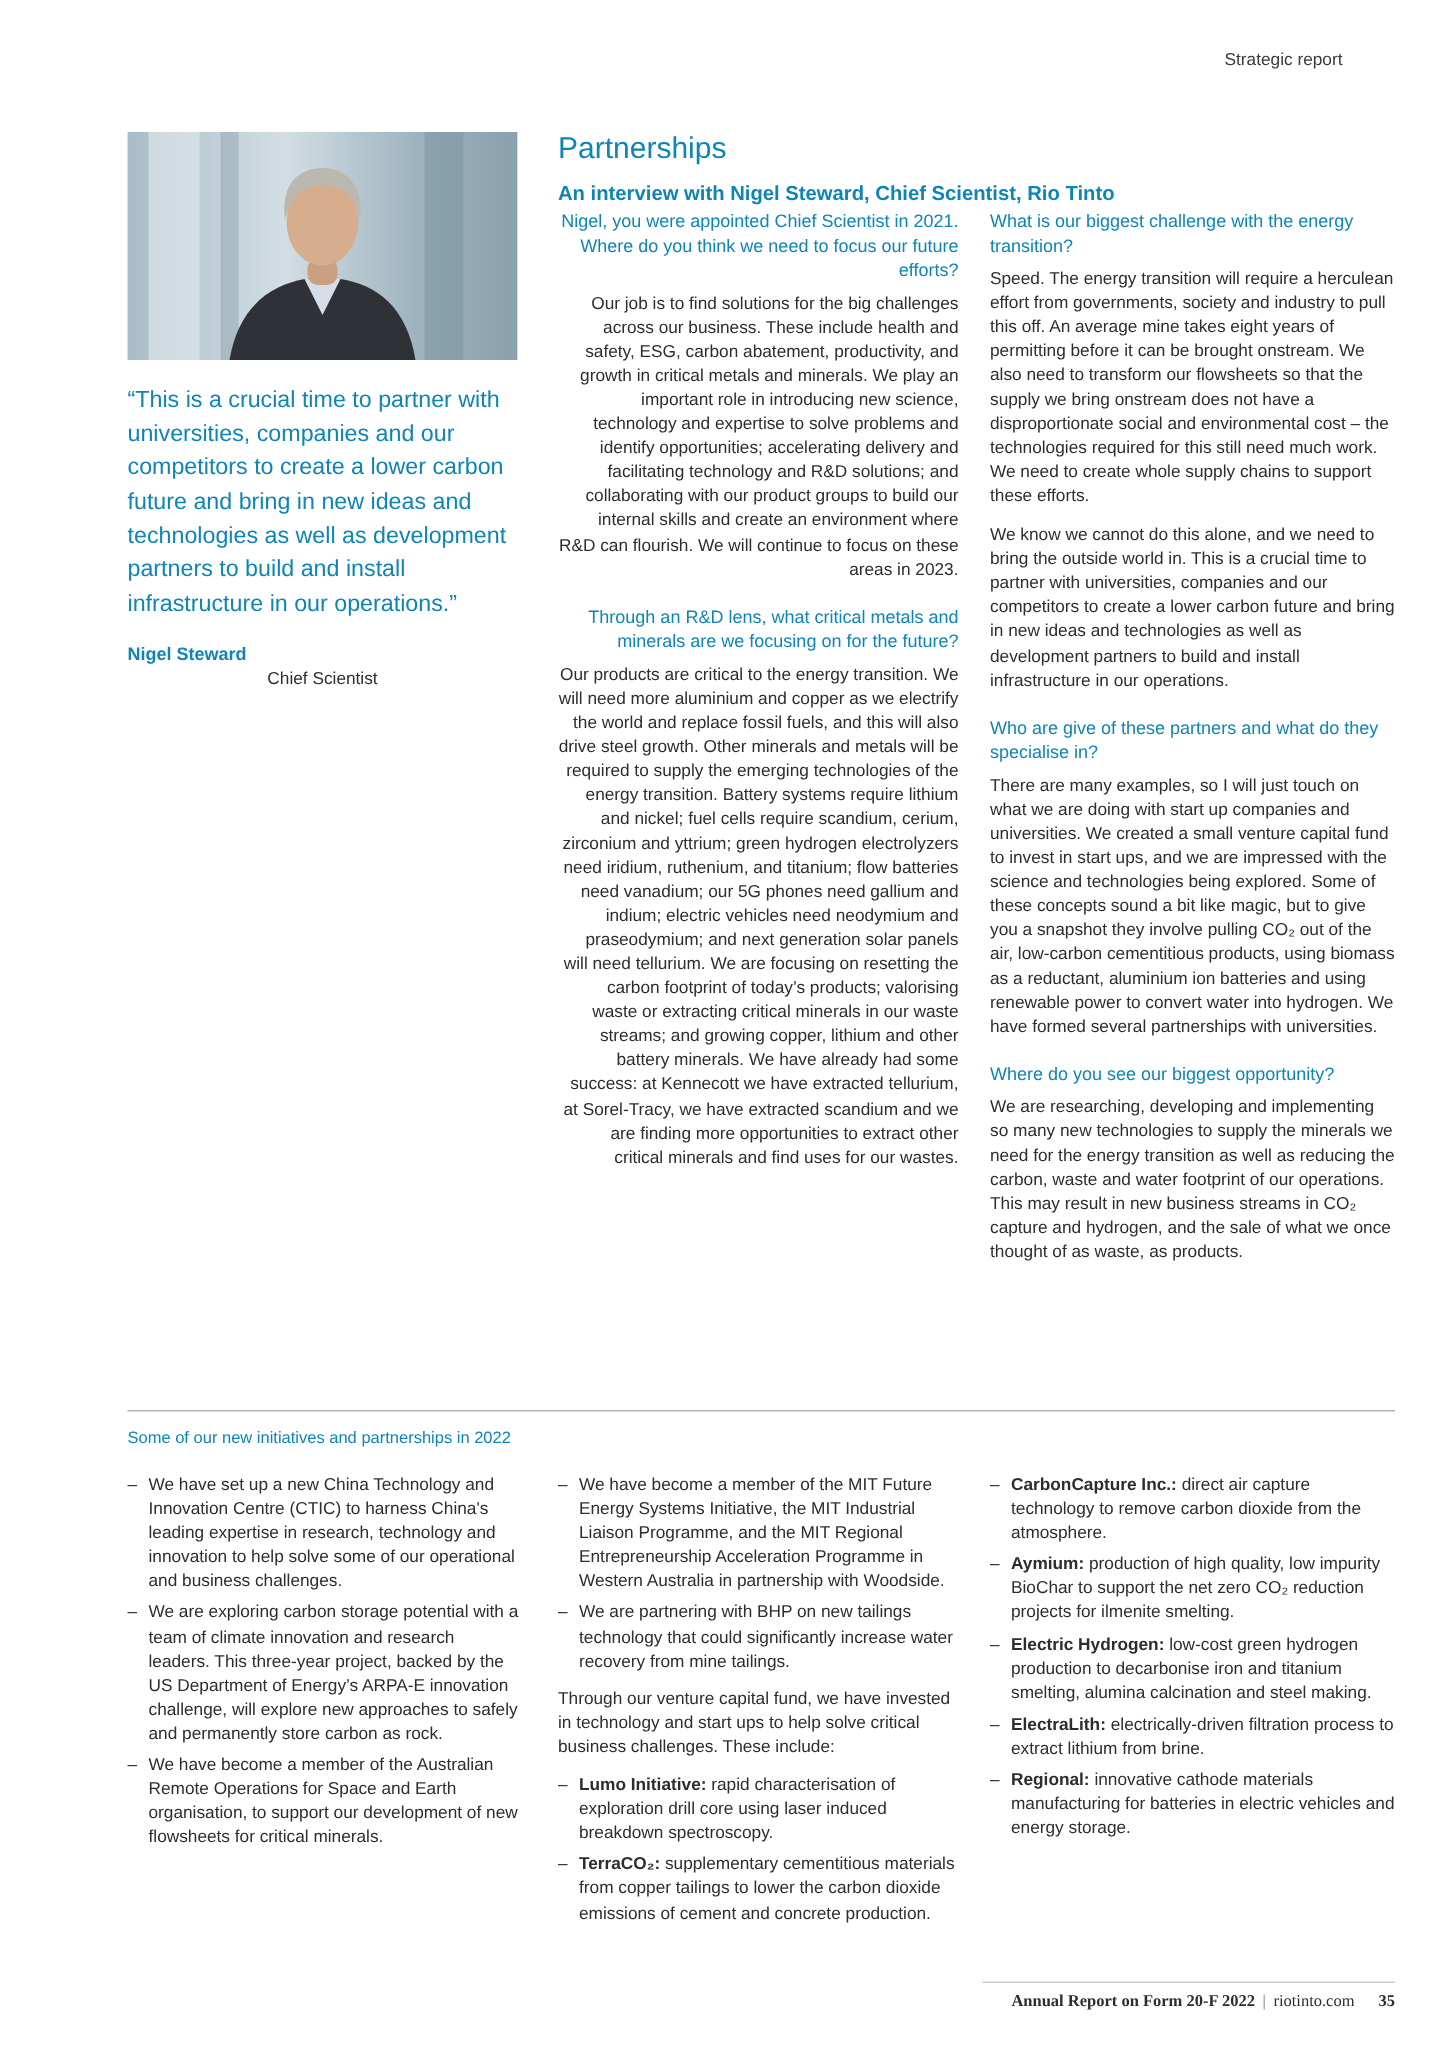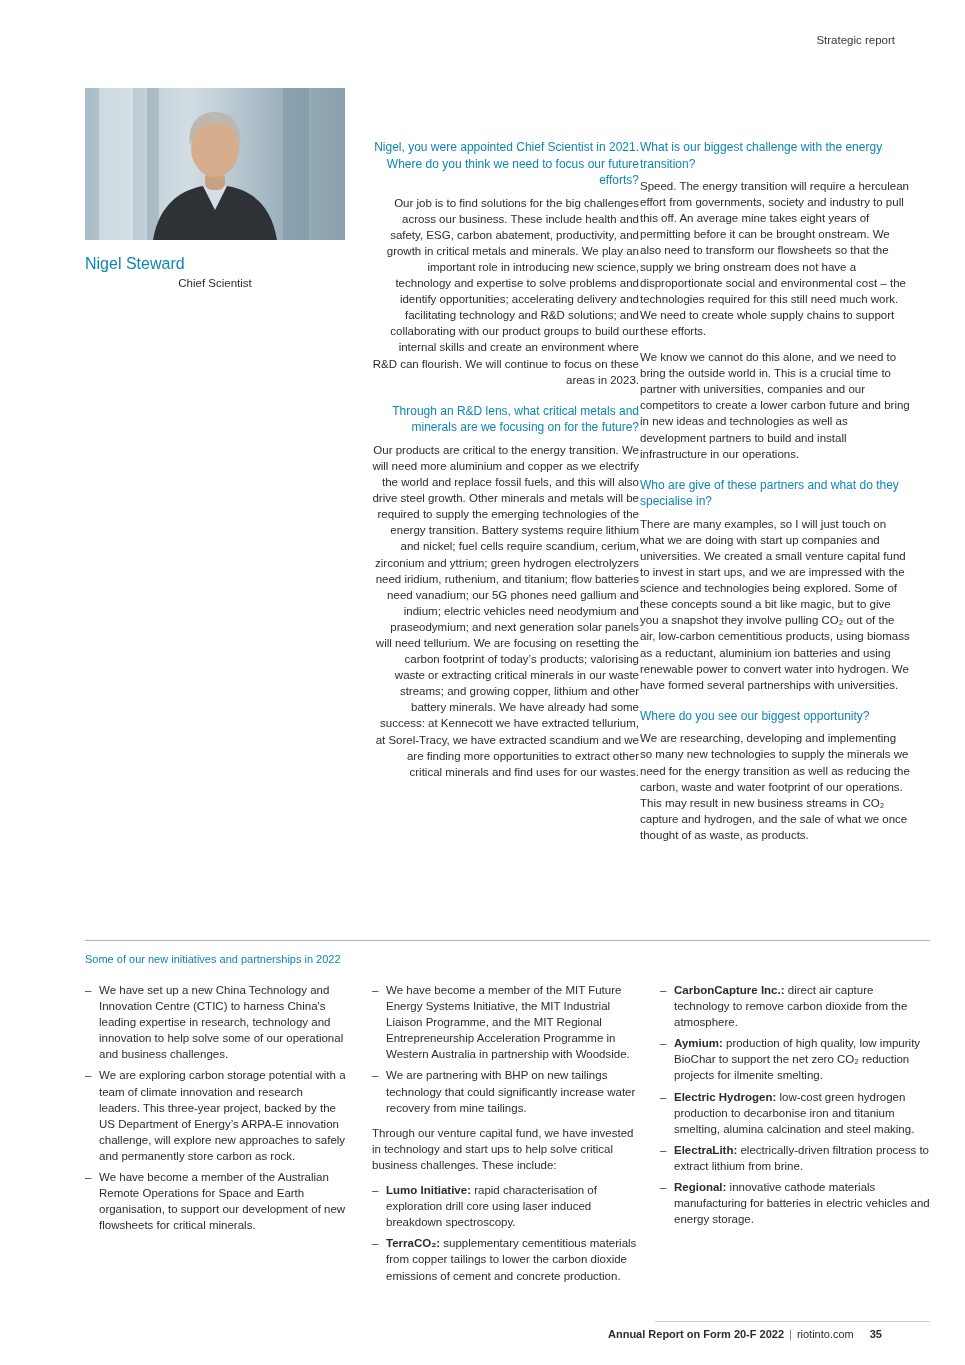--- a/index.html
+++ b/index.html
@@ -7,51 +7,51 @@
   body { font-family:"Liberation Sans", sans-serif; color:#2d2d2d; }
   .page { position:relative; width:931px; height:1365px; background:#fff; overflow:hidden; }
 
   .header-label { position:absolute; top:34px; right:36px; font-size:11.5px; color:#3a3a3a; }
 
   
   .col-left { position:absolute; left:85px; top:88px; width:260px; }
   .photo { width:260px; height:152px; overflow:hidden; background:#c3d0d8; }
   .photo svg { display:block; }
   .quote { margin-top:16px; font-size:15.5px; line-height:1.46; color:var(--accent); }
-  .person-name { margin-top:15px; font-size:16px; font-weight:400; color:var(--accent); }
+  .person-name { margin-top:15px; font-size:12px; font-weight:700; color:var(--accent); }
   .person-title { margin-top:4px; font-size:11.5px; color:#2d2d2d;text-align:center; }
 
   
   .article-head { position:absolute; left:372px; top:88px; width:560px; }
   .title { font-size:20px; font-weight:500; color:var(--accent); }
   .subtitle { margin-top:9px; font-size:13.5px; color:var(--accent); line-height:1.3; }
 
   .col-mid { position:absolute; left:372px; top:139px; width:267px;text-align:right; }
-  .col-right { position:absolute; left:640px; top:139px; width:270px; }
+  .col-right { position:absolute; left:660px; top:139px; width:270px; }
 
   .question { margin-top:15px; margin-bottom:6px; font-size:12px; font-weight:500; color:var(--accent); line-height:1.38; }
   .col-mid > .question:first-child, .col-right > .question:first-child { margin-top:0; }
   .body-p { font-size:11.5px; line-height:1.4; margin-bottom:10px; }
 
   .rule { position:absolute; left:85px; top:940px; width:845px; border:none; border-top:1px solid #b3b3b3; }
   .initiatives-heading { position:absolute; left:85px; top:953px; font-size:11px; font-weight:500; color:var(--accent); }
 
   .init-col { position:absolute; top:982px; }
   .init-col-1 { left:85px;  width:262px; }
   .init-col-2 { left:372px; width:267px; }
   .init-col-3 { left:660px; width:270px; }
 
   .bullet { display:flex; margin-bottom:5px; }
   .bullet .dash { flex:0 0 14px; font-size:11.5px; line-height:1.4; }
   .bullet p { flex:1; font-size:11.5px; line-height:1.4; }
   .bullet strong { font-weight:700; }
   .init-intro { font-size:11.5px; line-height:1.4; margin:9px 0 9px 0; }
 
   .footer-rule { position:absolute; top:1321px; left:655px; width:275px; border:none; border-top:1px solid #cccccc; }
-  .footer { position:absolute; top:1328px; left:560px; width:370px; display:flex; justify-content:center; align-items:baseline; font-size:11px; color:#2d2d2d; }
+  .footer { position:absolute; top:1328px; left:560px; width:370px; display:flex; justify-content:flex-end; align-items:baseline; font-size:11px; color:#2d2d2d;font-family:Liberation Serif, serif; }
   .footer .f-bold { font-weight:700; }
   .footer .f-sep { margin:0 5px; color:#777; }
   .footer .f-site { color:#2d2d2d; }
   .footer .f-page { font-weight:700; margin-left:16px; }
 </style>
 </head>
 <body>
 
 <div class="page">
 
@@ -72,24 +72,29 @@
         <rect x="14" y="0" width="34" height="152" fill="#e9eff3" opacity="0.55"></rect>
         <rect x="62" y="0" width="12" height="152" fill="#7e939e" opacity="0.35"></rect>
         <rect x="198" y="0" width="26" height="152" fill="#76909d" opacity="0.45"></rect>
         <path d="M68 152 C74 116 96 102 118 98 L142 98 C166 102 186 116 192 152 Z" fill="#2e3136"></path>
         <path d="M118 98 L130 122 L142 98 Z" fill="#d5dde8"></path>
         <rect x="120" y="84" width="20" height="18" rx="7" fill="#c9a080"></rect>
         <ellipse cx="130" cy="60" rx="24" ry="29" fill="#d6ae8d"></ellipse>
         <path d="M105 58 C102 34 115 24 130 24 C146 24 158 36 155 58 C150 42 146 36 130 36 C113 36 110 44 105 58 Z" fill="#bcb8b0"></path>
       </svg>
     </div>
+    <p class="quote">“This is a crucial time to partner with universities, companies and our competitors to create a lower carbon future and bring in new ideas and technologies as well as development partners to build and install infrastructure in our operations.”</p>
     <p class="person-name">Nigel Steward</p>
     <p class="person-title">Chief Scientist</p>
   </div>
 
+  <div class="article-head">
+    <h1 class="title">Partnerships</h1>
+    <h2 class="subtitle">An interview with Nigel Steward, Chief Scientist, Rio Tinto</h2>
+  </div>
 
   <div class="col-mid">
     <h3 class="question">Nigel, you were appointed Chief Scientist in 2021. Where do you think we need to focus our future efforts?</h3>
     <p class="body-p">Our job is to find solutions for the big challenges across our business. These include health and safety, ESG, carbon abatement, productivity, and growth in critical metals and minerals. We play an important role in introducing new science, technology and expertise to solve problems and identify opportunities; accelerating delivery and facilitating technology and R&amp;D solutions; and collaborating with our product groups to build our internal skills and create an environment where R&amp;D can flourish. We will continue to focus on these areas in 2023.</p>
     <h3 class="question">Through an R&amp;D lens, what critical metals and minerals are we focusing on for the future?</h3>
     <p class="body-p">Our products are critical to the energy transition. We will need more aluminium and copper as we electrify the world and replace fossil fuels, and this will also drive steel growth. Other minerals and metals will be required to supply the emerging technologies of the energy transition. Battery systems require lithium and nickel; fuel cells require scandium, cerium, zirconium and yttrium; green hydrogen electrolyzers need iridium, ruthenium, and titanium; flow batteries need vanadium; our 5G phones need gallium and indium; electric vehicles need neodymium and praseodymium; and next generation solar panels will need tellurium. We are focusing on resetting the carbon footprint of today’s products; valorising waste or extracting critical minerals in our waste streams; and growing copper, lithium and other battery minerals. We have already had some success: at Kennecott we have extracted tellurium, at Sorel-Tracy, we have extracted scandium and we are finding more opportunities to extract other critical minerals and find uses for our wastes.</p>
   </div>
 
   <div class="col-right">
     <h3 class="question">What is our biggest challenge with the energy transition?</h3>

